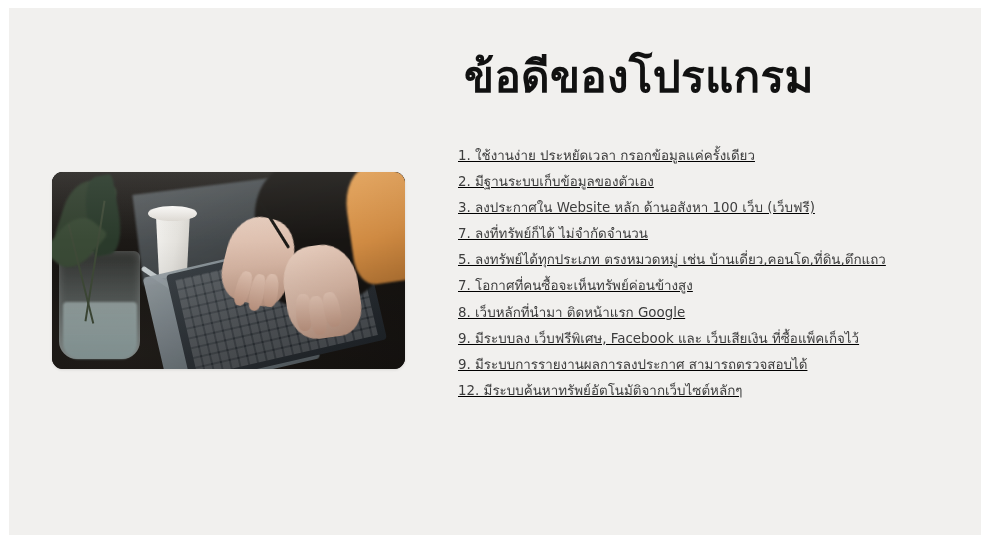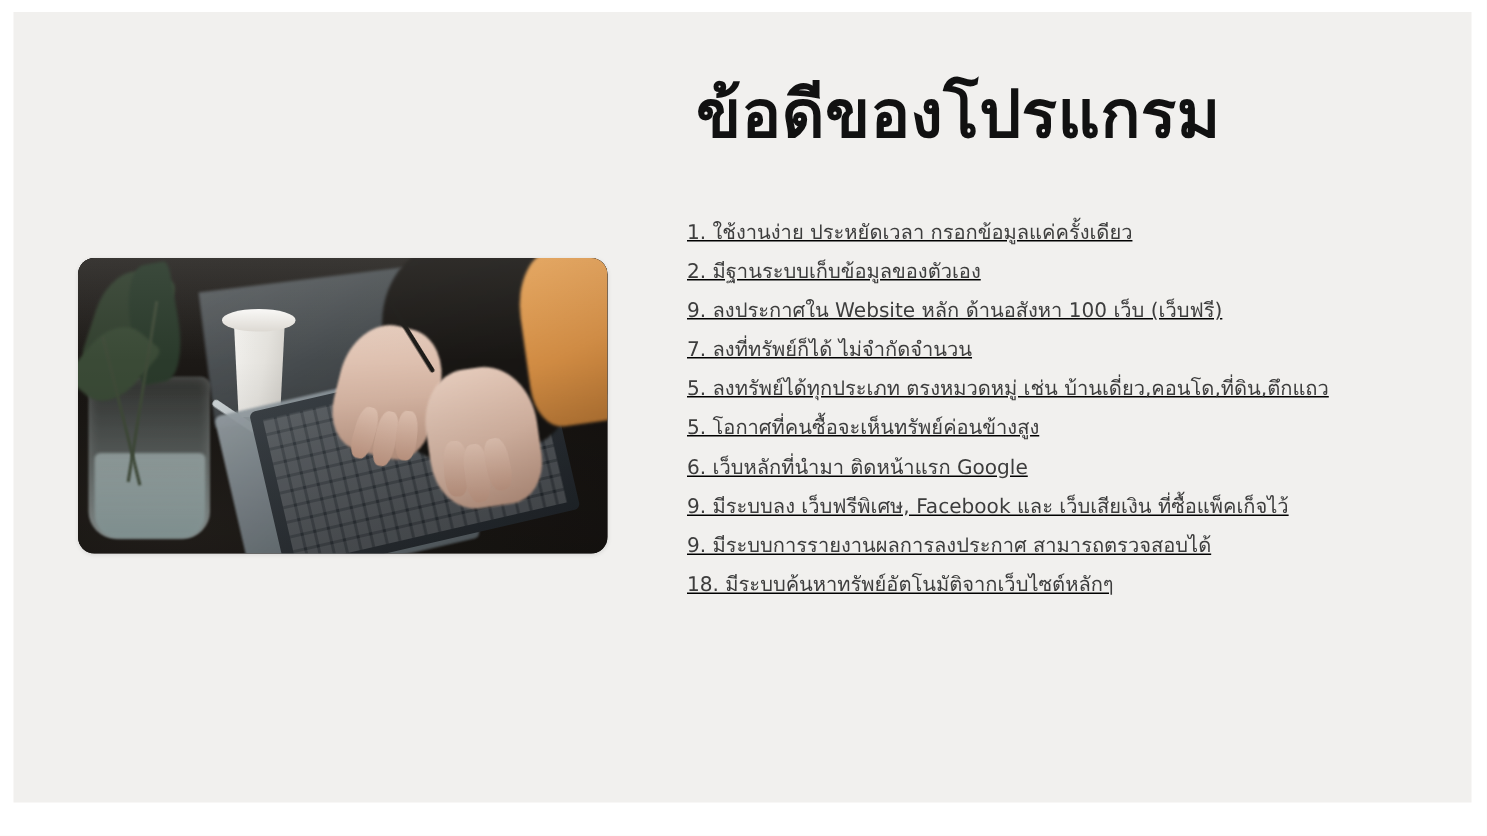--- a/index.html
+++ b/index.html
@@ -325,25 +325,25 @@
         <div class="ph-grade"></div>
       </div>
     </div>
 
     <div class="content">
       <h1 class="title">ข้อดีของโปรแกรม</h1>
 
       <ul class="list">
         <li>1. ใช้งานง่าย ประหยัดเวลา กรอกข้อมูลแค่ครั้งเดียว</li>
         <li>2. มีฐานระบบเก็บข้อมูลของตัวเอง</li>
-        <li>9. ลงประกาศใน Website หลัก ด้านอสังหา 100 เว็บ (เว็บฟรี)</li>
+        <li>3. ลงประกาศใน Website หลัก ด้านอสังหา 100 เว็บ (เว็บฟรี)</li>
         <li>7. ลงที่ทรัพย์ก็ได้ ไม่จำกัดจำนวน</li>
         <li>5. ลงทรัพย์ได้ทุกประเภท ตรงหมวดหมู่ เช่น บ้านเดี่ยว,คอนโด,ที่ดิน,ตึกแถว</li>
-        <li>5. โอกาศที่คนซื้อจะเห็นทรัพย์ค่อนข้างสูง</li>
-        <li>6. เว็บหลักที่นำมา ติดหน้าแรก Google</li>
+        <li>7. โอกาศที่คนซื้อจะเห็นทรัพย์ค่อนข้างสูง</li>
+        <li>8. เว็บหลักที่นำมา ติดหน้าแรก Google</li>
         <li>9. มีระบบลง เว็บฟรีพิเศษ, Facebook และ เว็บเสียเงิน ที่ซื้อแพ็คเก็จไว้</li>
         <li>9. มีระบบการรายงานผลการลงประกาศ สามารถตรวจสอบได้</li>
-        <li>18. มีระบบค้นหาทรัพย์อัตโนมัติจากเว็บไซต์หลักๆ</li>
+        <li>12. มีระบบค้นหาทรัพย์อัตโนมัติจากเว็บไซต์หลักๆ</li>
       </ul>
     </div>
 
   </div>
 </div>
 
 </body></html>

